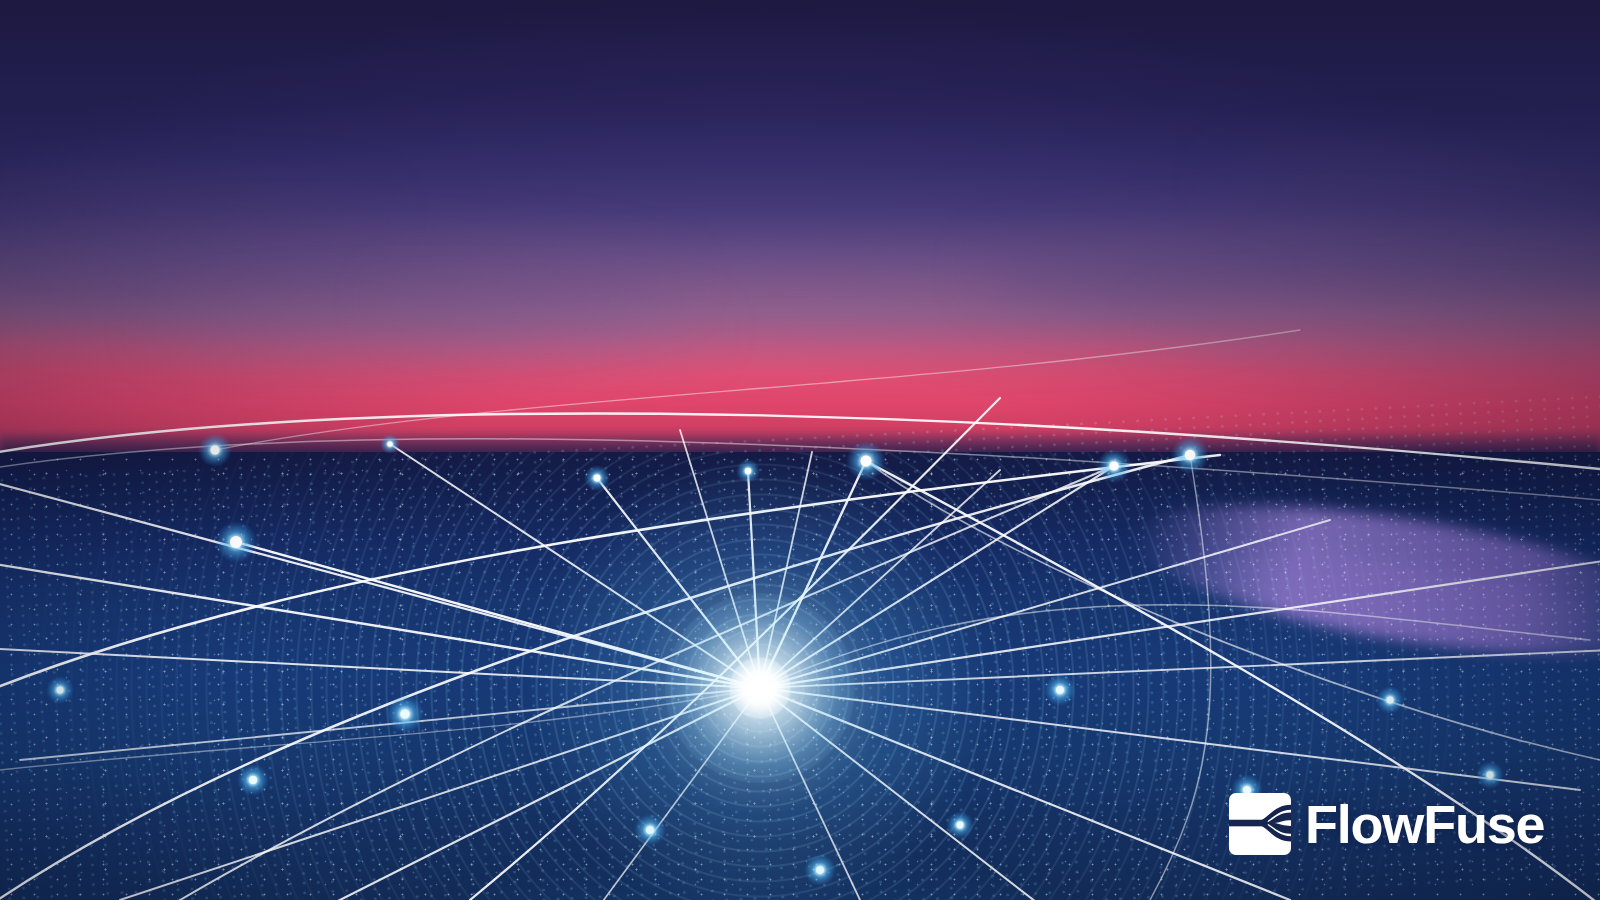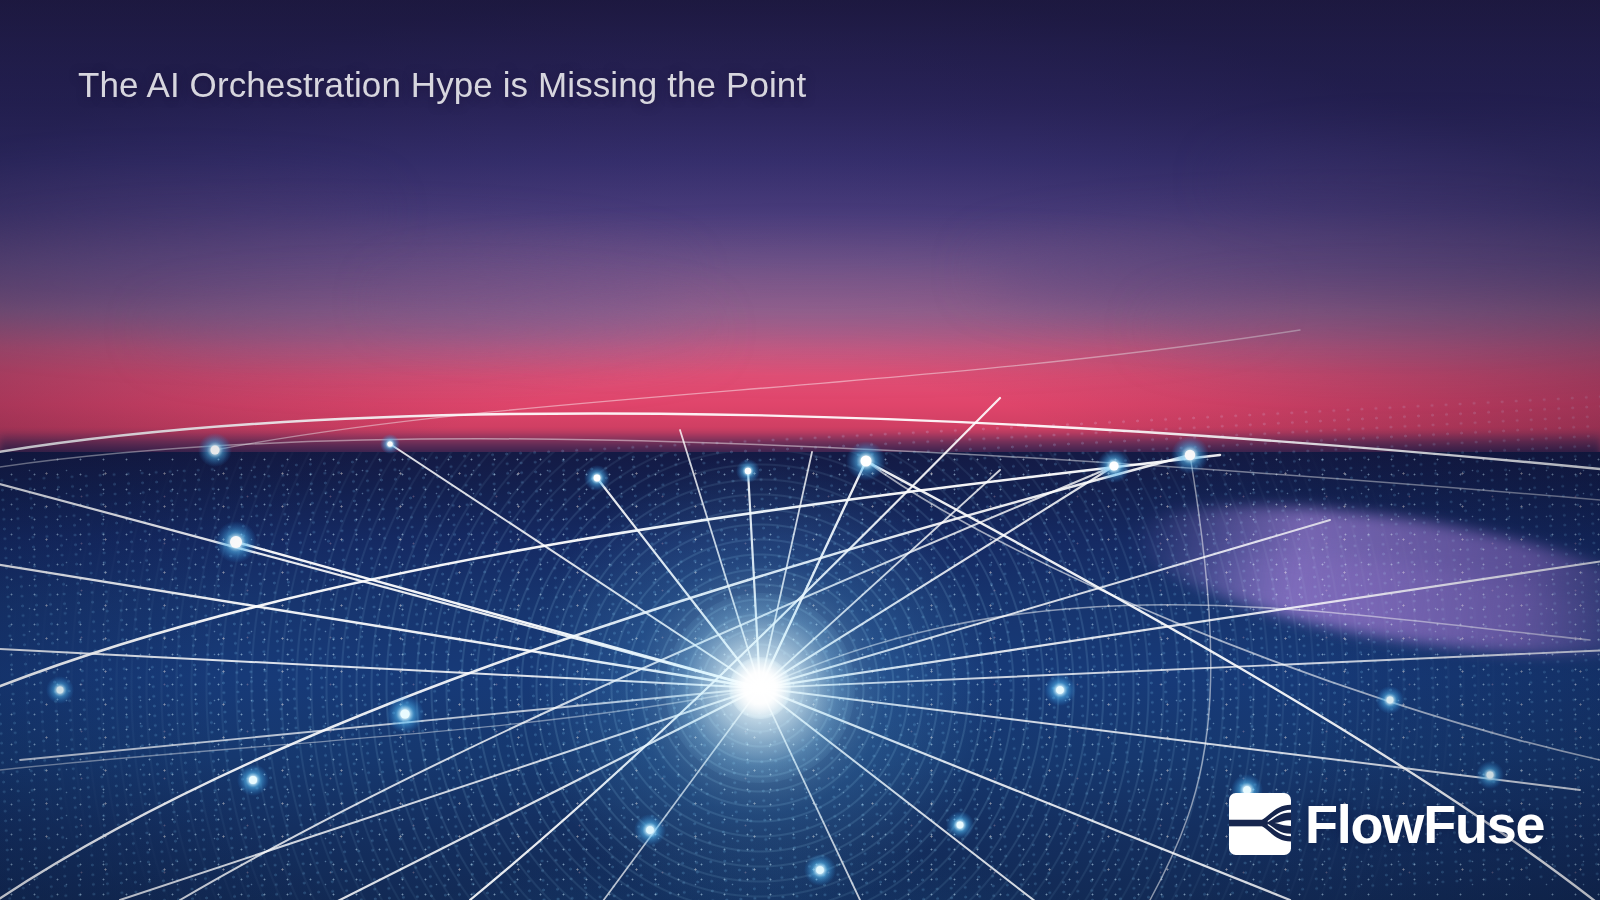--- a/index.html
+++ b/index.html
@@ -315,21 +315,20 @@
 
   <div class="hub">
     <div class="g1"></div>
       <div class="g2"></div>
       <div class="g3"></div>
   </div>
 
   <div class="vignette"></div>
 
   <div class="copy">
-    <div class="eyebrow">The AI Orchestration Hype is Missing the Point</div>
   </div>
 
   <div class="logo">
     <span class="mark">
       <svg class="mark" viewBox="0 0 64 64" aria-hidden="true">
         <rect x="0" y="0" width="64" height="64" rx="7" ry="7" fill="#ffffff"></rect>
         <path d="M64 20 C 50 20, 46 28, 38 31 C 46 34, 50 42, 64 42 L64 34 C 56 34, 52 31.6, 47 31 C 52 30.4, 56 28, 64 28 Z" fill="#16254d"></path>
         <path d="M64 12 C 48 12, 42 24, 30 30.2 L30 31.8 C 42 38, 48 50, 64 50 L64 44.6 C 50 44.6, 45 34.5, 35.5 31 C 45 27.5, 50 17.4, 64 17.4 Z" fill="#16254d"></path>
         <rect x="0" y="27.6" width="40" height="6.8" fill="#16254d"></rect>
       </svg>

